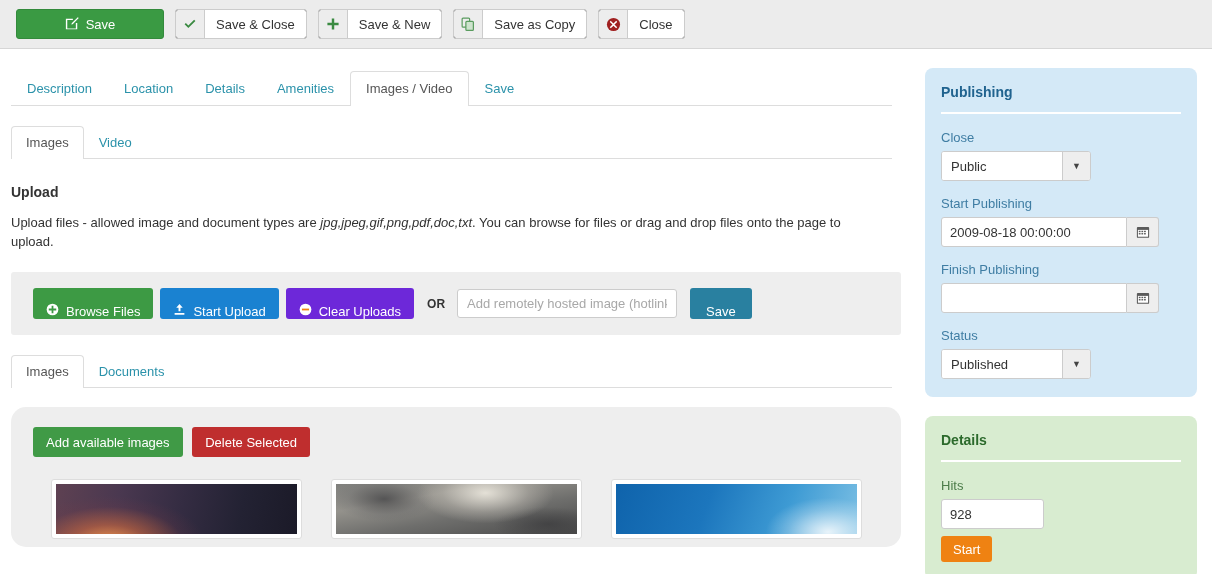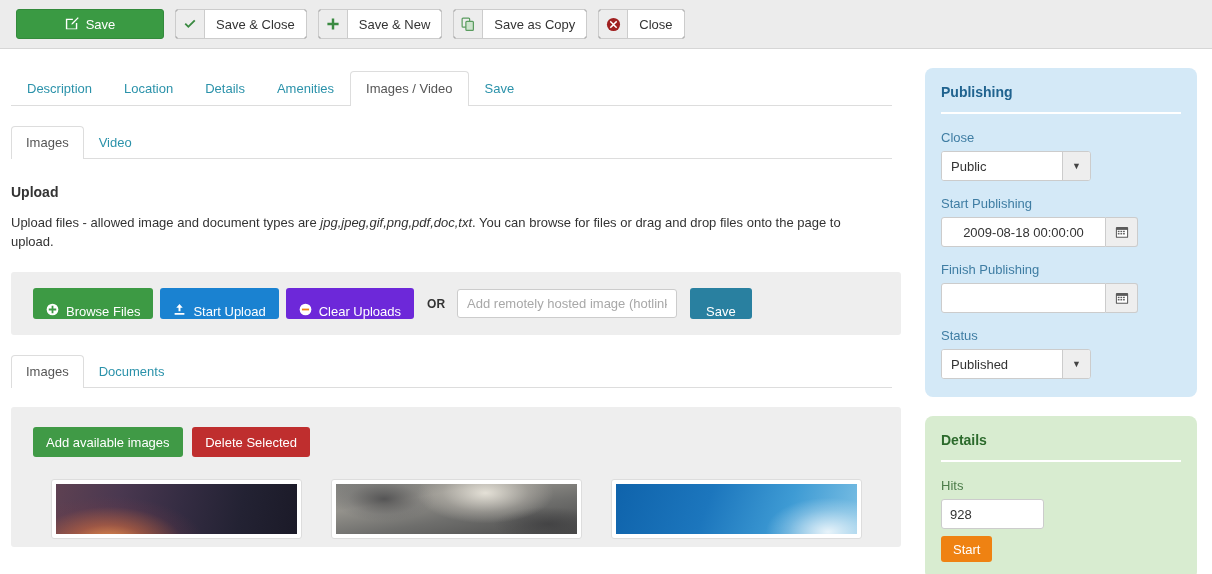--- a/index.html
+++ b/index.html
@@ -151,21 +151,21 @@
     font-size: 13px;
     color: #333;
     font-family: "Liberation Sans", sans-serif;
   }
   .hotlink::placeholder { color: #a8a8a8; }
   .ubtn.teal { background: #2980a0; padding: 0 16px; margin-left: 6px; }
 
   .gallery-panel {
     margin: 19px 11px 0 11px;
     background: #eeeeee;
-    border-radius: 3px;
+    border-radius: 15px;
     padding: 20px 0 0 22px;
     height: 140px;
   }
   .gbtn {
     height: 30px;
     border: none;
     border-radius: 3px;
     color: #fff;
     font-size: 13px;
     padding: 0 13px;
@@ -256,28 +256,27 @@
     color: #333;
   }
   .select-box .arrow {
     width: 28px;
     background: #eee;
     border-left: 1px solid #ccc;
     display: flex; align-items: center; justify-content: center;
     font-size: 9px; color: #444;
   }
   .date-input {
-    height: 30px; width: 165px;
+    height: 30px; width: 186px;
     border: 1px solid #ccc;
     border-radius: 3px 0 0 3px;
     background: #fff;
     padding: 0 8px;
     font-size: 13px; color: #333;
     font-family: "Liberation Sans", sans-serif;
-    text-align: center;
   }
   .cal-btn {
     width: 32px; height: 30px;
     border: 1px solid #ccc;
     border-left: none;
     border-radius: 0 3px 3px 0;
     background: #eee;
     display: flex; align-items: center; justify-content: center;
     cursor: pointer;
   }

